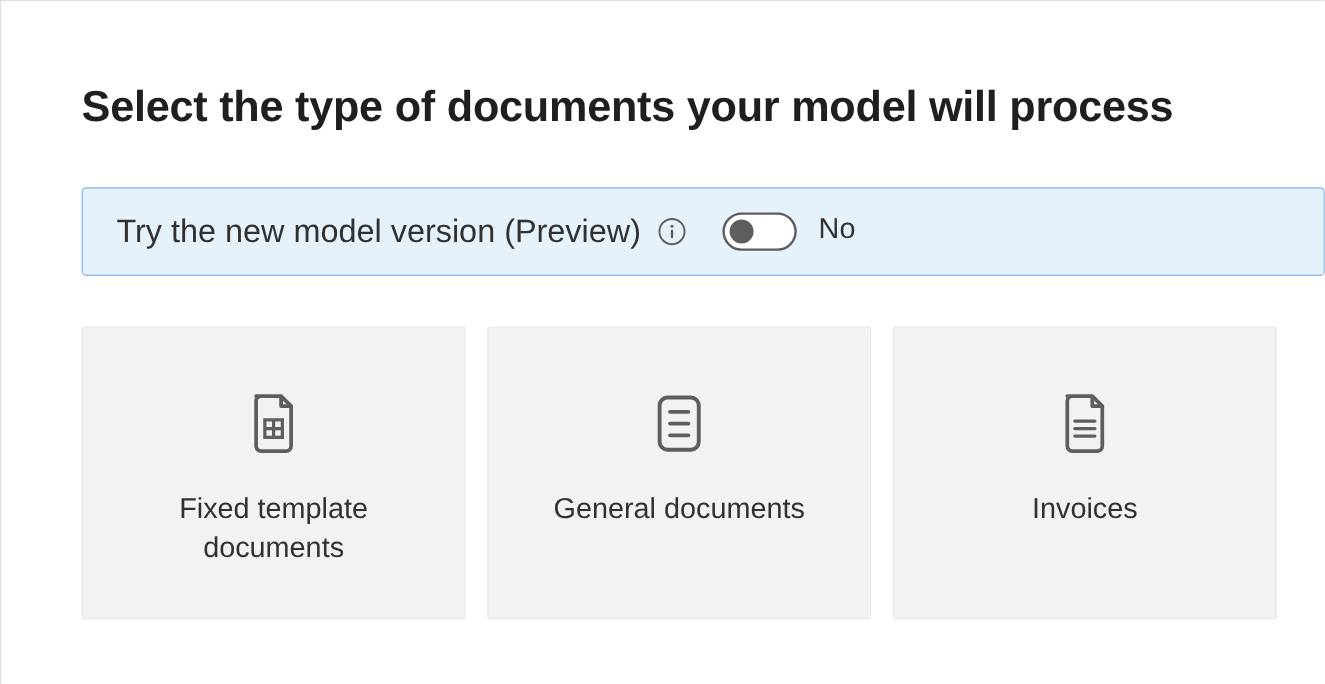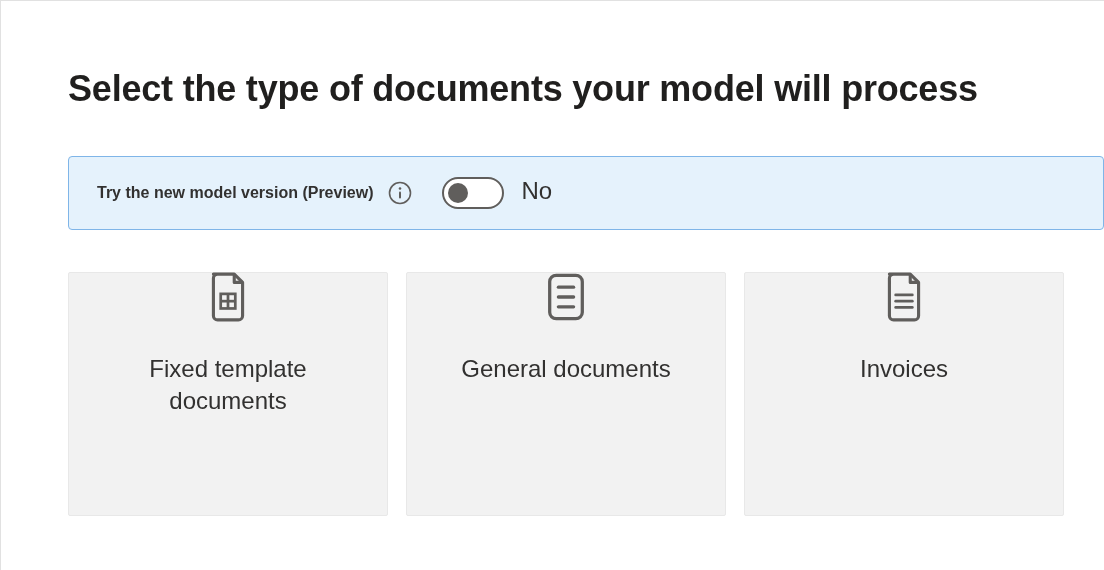--- a/index.html
+++ b/index.html
@@ -43,22 +43,22 @@
       border: 1px solid #7fb5e8;
       border-radius: 4px;
       padding: 20px 28px;
       display: flex;
       align-items: center;
       gap: 14px;
       margin-bottom: 42px;
       margin-right: 0;
     }
     .preview-label {
-      font-size: 16px;
-      font-weight: 700;
+      font-size: 27px;
+      font-weight: 400;
       color: #323130;
     }
     .info-icon {
       display: inline-flex;
       align-items: center;
       justify-content: center;
       width: 24px;
       height: 24px;
       margin-right: 16px;
     }
@@ -94,20 +94,21 @@
     }
     .card {
       width: 320px;
       height: 244px;
       background: #f2f2f2;
       border: 1px solid #e8e8e8;
       border-radius: 2px;
       display: flex;
       flex-direction: column;
       align-items: center;
+      padding-top: 56px;
       cursor: pointer;
     }
     .card-icon {
       width: 48px;
       height: 48px;
       margin-bottom: 32px;
       display: flex;
       align-items: center;
       justify-content: center;
     }

